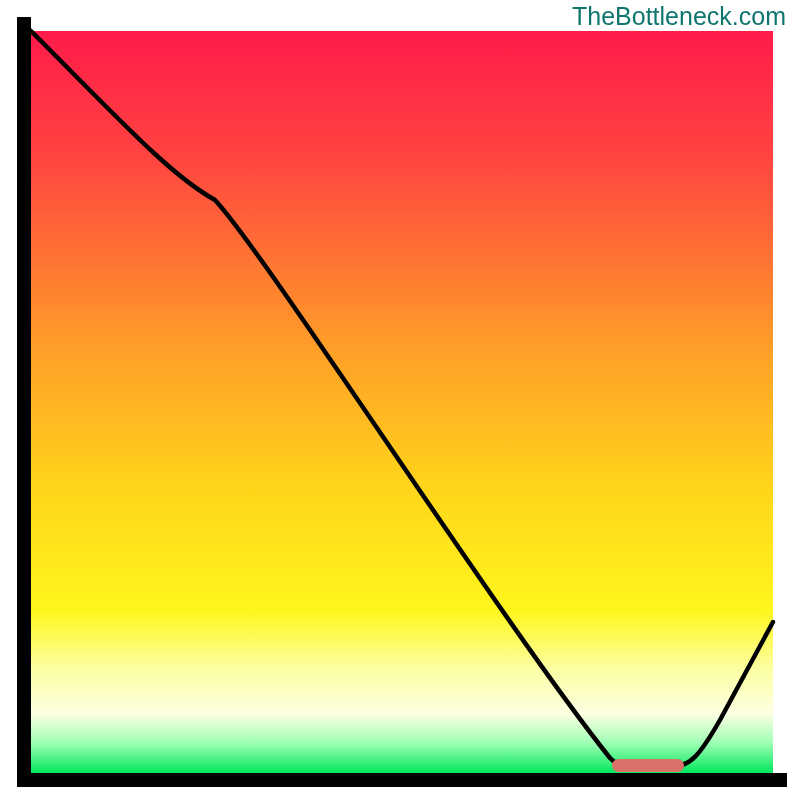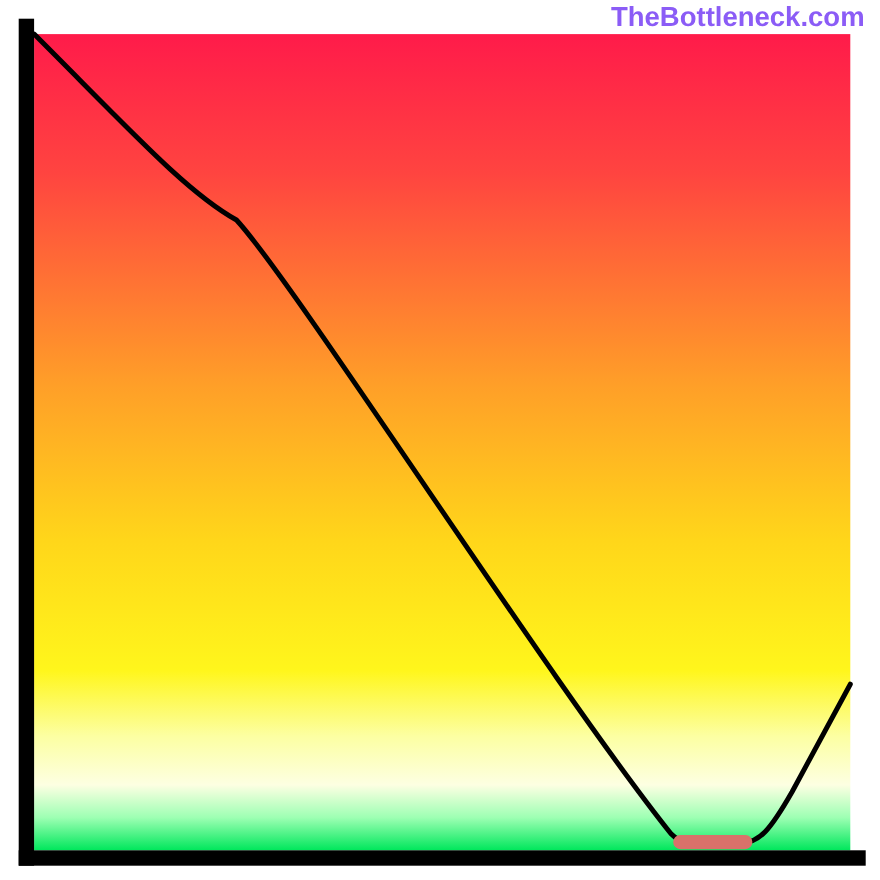--- a/index.html
+++ b/index.html
@@ -13,22 +13,22 @@
   .container {
     position: relative;
     width: 800px;
     height: 800px;
   }
   .watermark {
     position: absolute;
     top: 2px;
     right: 14px;
     font-size: 25px;
-    font-weight: 700;
-    color: #8b5cf6;
+    font-weight: 400;
+    color: #0f766e;
     letter-spacing: 0px;
   }
   svg {
     display: block;
   }
 </style>
 </head>
 <body>
 
 <div class="container">

